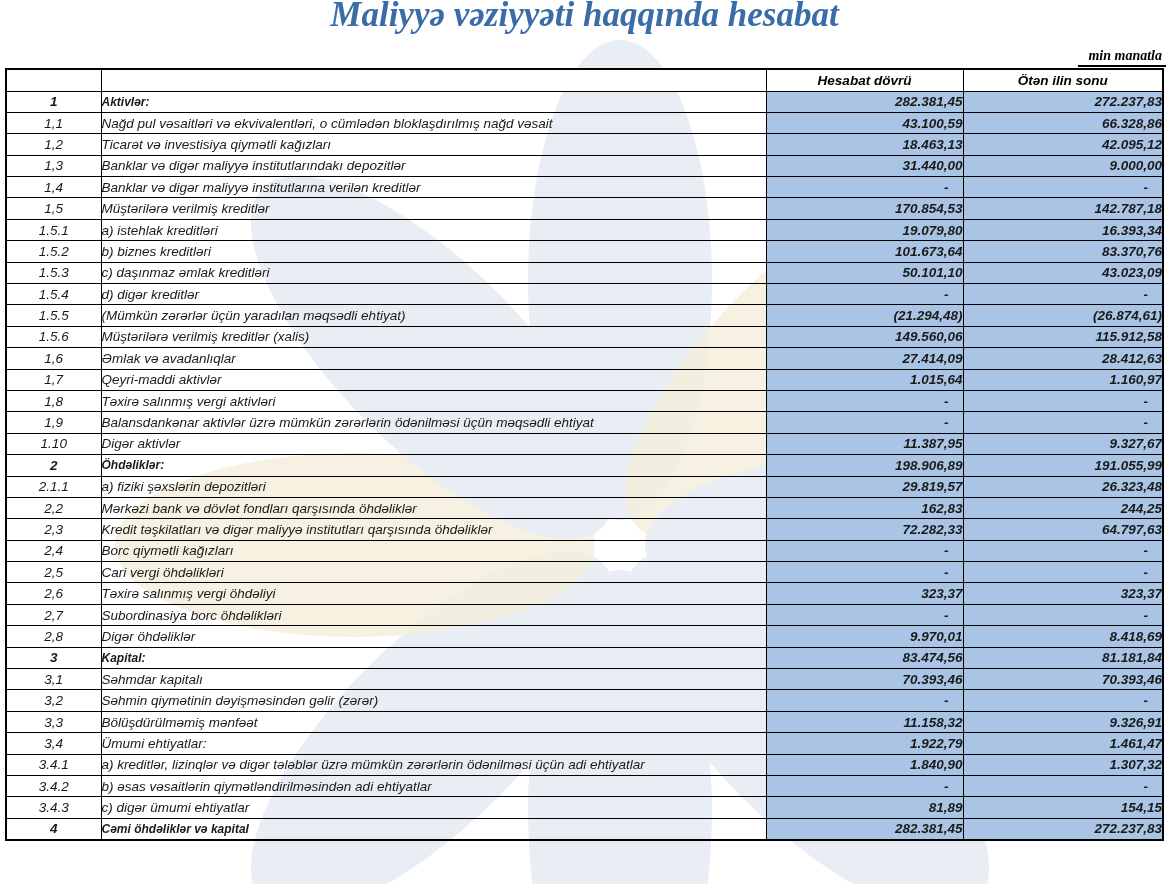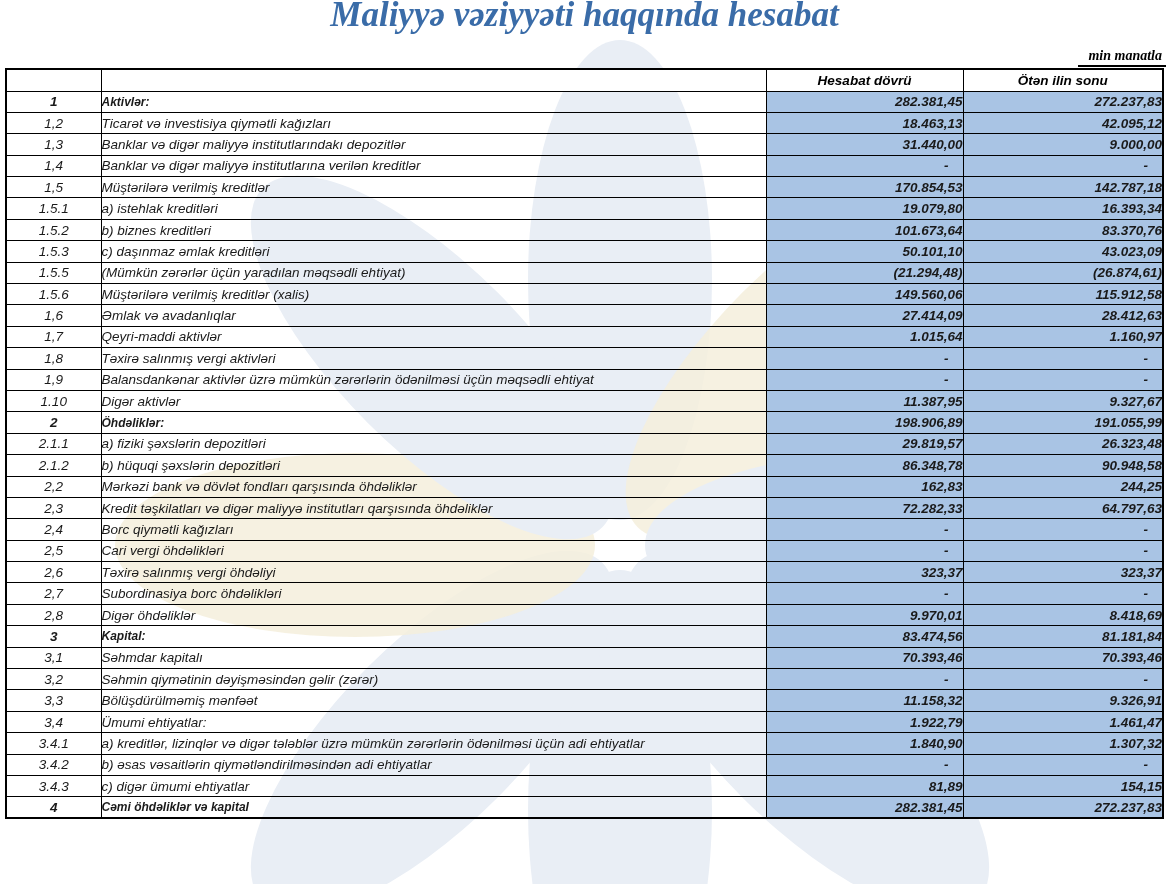--- a/index.html
+++ b/index.html
@@ -121,20 +121,26 @@
       </tr>
     </thead>
     <tbody id="tbody">
         <tr class="section">
           <td class="c-num">1</td>
           <td class="c-desc">Aktivlər:</td>
           <td class="c-val">282.381,45</td>
           <td class="c-val">272.237,83</td>
         </tr>
         <tr>
+          <td class="c-num">1,1</td>
+          <td class="c-desc">Nağd pul vəsaitləri və  ekvivalentləri, o cümlədən bloklaşdırılmış nağd vəsait</td>
+          <td class="c-val">43.100,59</td>
+          <td class="c-val">66.328,86</td>
+        </tr>
+        <tr>
           <td class="c-num">1,2</td>
           <td class="c-desc">Ticarət və investisiya qiymətli kağızları</td>
           <td class="c-val">18.463,13</td>
           <td class="c-val">42.095,12</td>
         </tr>
         <tr>
           <td class="c-num">1,3</td>
           <td class="c-desc">Banklar və digər maliyyə institutlarındakı depozitlər</td>
           <td class="c-val">31.440,00</td>
           <td class="c-val">9.000,00</td>
@@ -161,20 +167,26 @@
           <td class="c-num">1.5.2</td>
           <td class="c-desc">b) biznes kreditləri</td>
           <td class="c-val">101.673,64</td>
           <td class="c-val">83.370,76</td>
         </tr>
         <tr>
           <td class="c-num">1.5.3</td>
           <td class="c-desc">c) daşınmaz əmlak kreditləri</td>
           <td class="c-val">50.101,10</td>
           <td class="c-val">43.023,09</td>
+        </tr>
+        <tr>
+          <td class="c-num">1.5.4</td>
+          <td class="c-desc">d) digər kreditlər</td>
+          <td class="c-val dash">-</td>
+          <td class="c-val dash">-</td>
         </tr>
         <tr>
           <td class="c-num">1.5.5</td>
           <td class="c-desc">(Mümkün zərərlər üçün yaradılan məqsədli ehtiyat)</td>
           <td class="c-val">(21.294,48)</td>
           <td class="c-val">(26.874,61)</td>
         </tr>
         <tr>
           <td class="c-num">1.5.6</td>
           <td class="c-desc">Müştərilərə verilmiş kreditlər (xalis)</td>
@@ -217,26 +229,20 @@
           <td class="c-val">198.906,89</td>
           <td class="c-val">191.055,99</td>
         </tr>
         <tr>
           <td class="c-num">2.1.1</td>
           <td class="c-desc">a) fiziki şəxslərin depozitləri</td>
           <td class="c-val">29.819,57</td>
           <td class="c-val">26.323,48</td>
         </tr>
         <tr>
-          <td class="c-num">2.1.2</td>
-          <td class="c-desc">b) hüquqi şəxslərin depozitləri</td>
-          <td class="c-val">86.348,78</td>
-          <td class="c-val">90.948,58</td>
-        </tr>
-        <tr>
           <td class="c-num">2,2</td>
           <td class="c-desc">Mərkəzi bank və dövlət fondları qarşısında öhdəliklər</td>
           <td class="c-val">162,83</td>
           <td class="c-val">244,25</td>
         </tr>
         <tr>
           <td class="c-num">2,3</td>
           <td class="c-desc">Kredit təşkilatları və digər maliyyə institutları qarşısında öhdəliklər</td>
           <td class="c-val">72.282,33</td>
           <td class="c-val">64.797,63</td>

